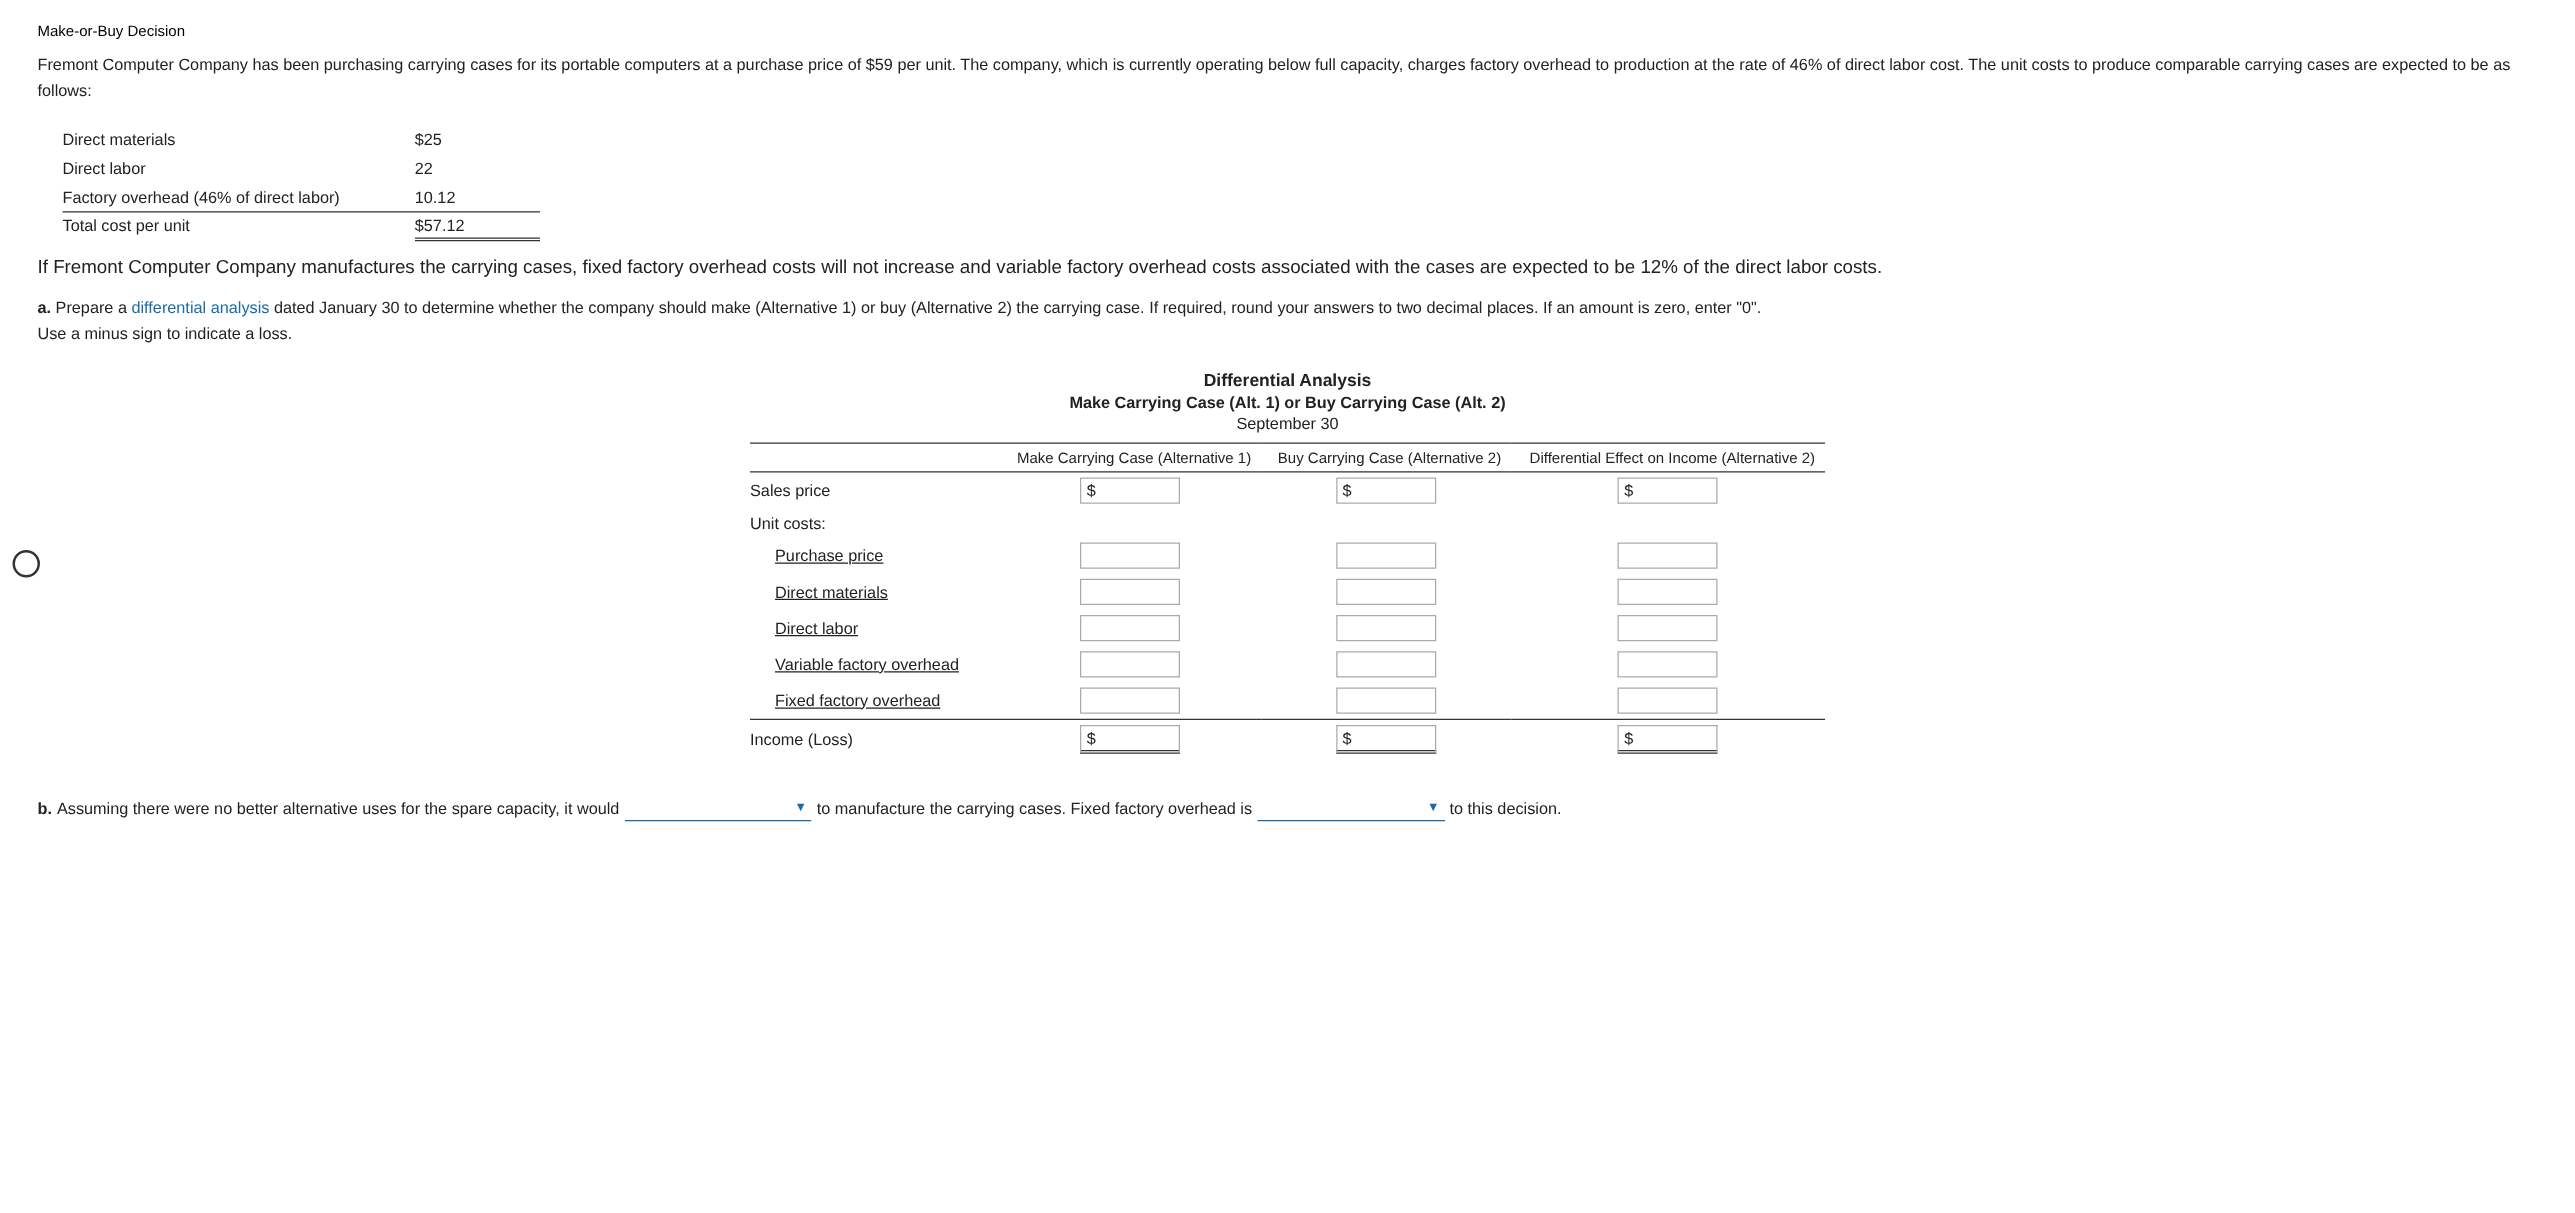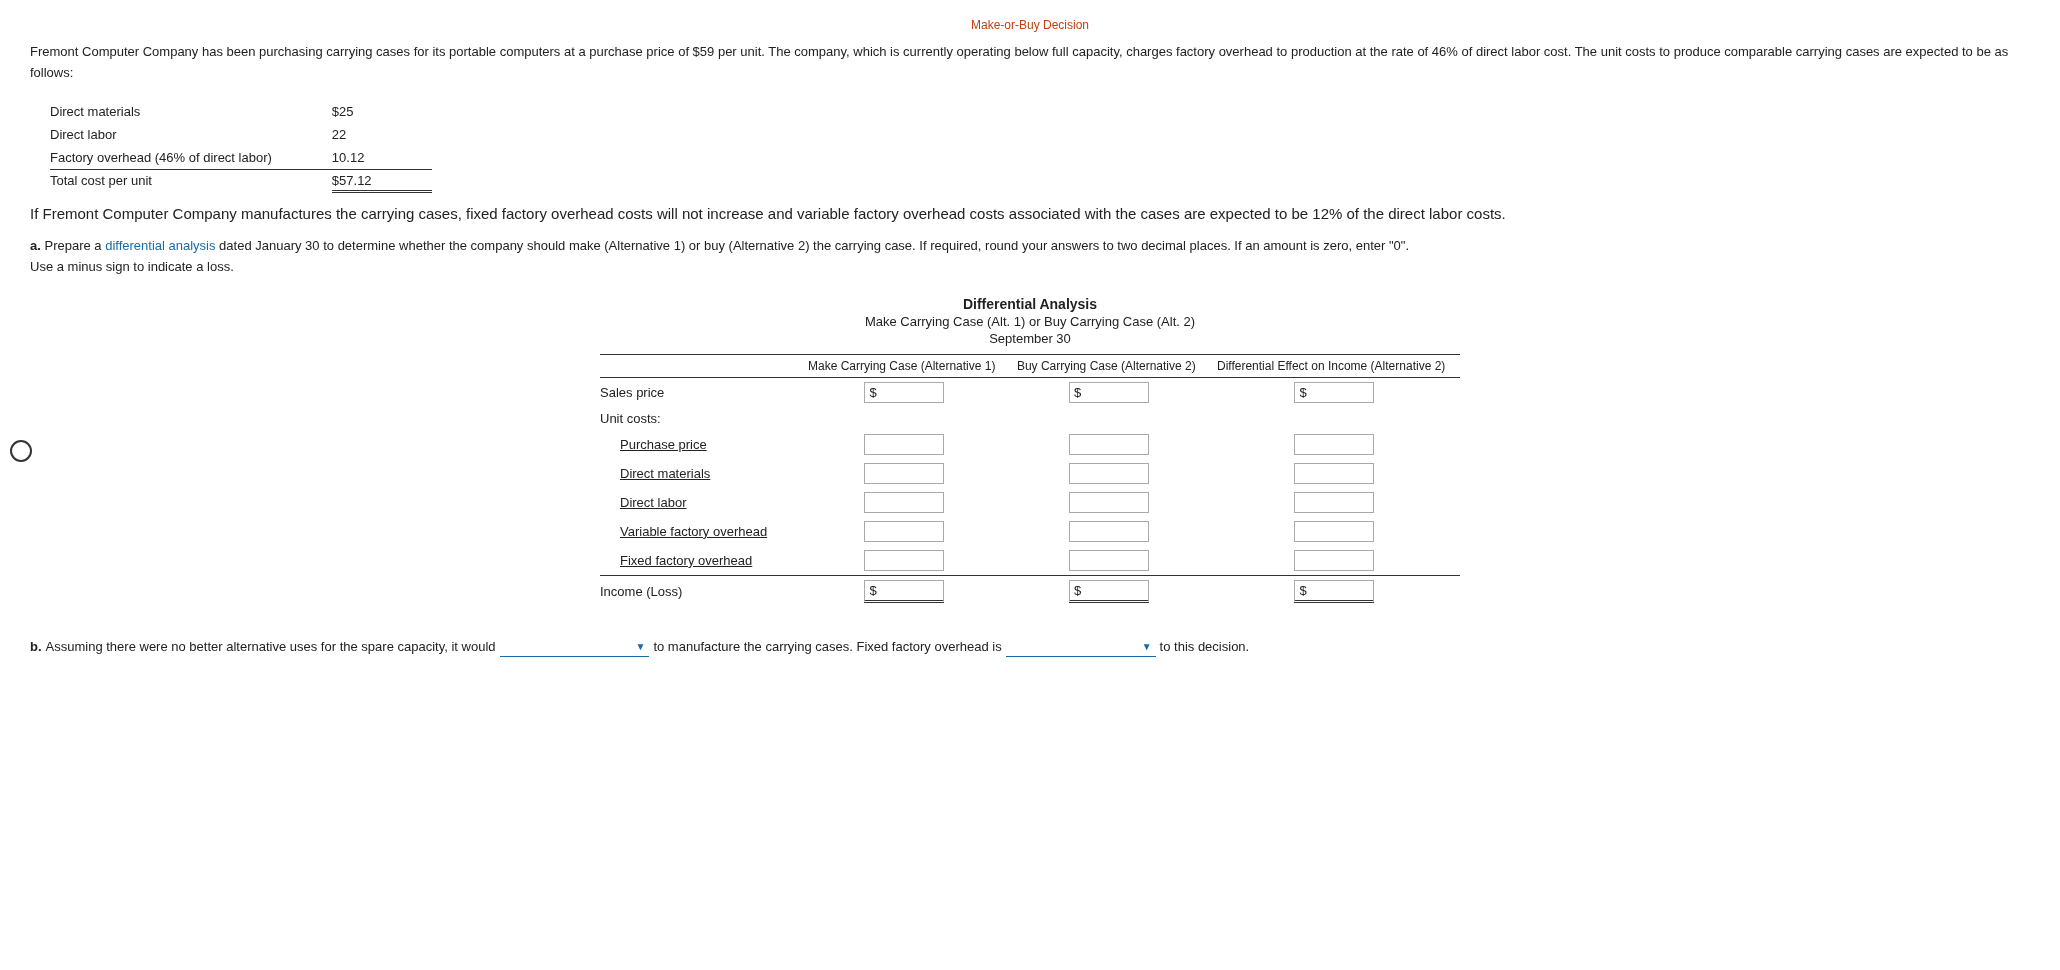--- a/index.html
+++ b/index.html
@@ -6,23 +6,22 @@
     body {
       font-family: Arial, sans-serif;
       font-size: 13px;
       color: #222;
       background: #fff;
       padding: 18px 30px;
       max-width: 2060px;
     }
     .page-title {
       font-size: 12px;
-      color: #c2410c;
+      color: #000000;
       margin-bottom: 10px;
-      text-align: center;
     }
     .intro-text {
       font-size: 13px;
       line-height: 1.6;
       margin-bottom: 16px;
     }
     .cost-table {
       margin: 12px 0 12px 20px;
       border-collapse: collapse;
     }
@@ -60,39 +59,39 @@
       text-align: center;
     }
     .diff-section h2 {
       font-size: 14px;
       font-weight: bold;
       text-align: center;
       margin-bottom: 2px;
     }
     .diff-section h3 {
       font-size: 13px;
-      font-weight: normal;
+      font-weight: bold;
       text-align: center;
       margin-bottom: 2px;
     }
     .diff-section h4 {
       font-size: 13px;
       font-weight: normal;
       text-align: center;
       margin-bottom: 8px;
     }
     .diff-table {
       border-collapse: collapse;
       margin: 0 auto;
       width: 860px;
     }
     .diff-table thead tr th {
       font-size: 12px;
       font-weight: normal;
-      text-align: left;
+      text-align: right;
       padding: 4px 8px;
       border-bottom: 1px solid #333;
     }
     .diff-table thead tr.top-border th {
       border-top: 1px solid #333;
     }
     .diff-table .label-col {
       text-align: left;
       width: 200px;
       padding-left: 0;

